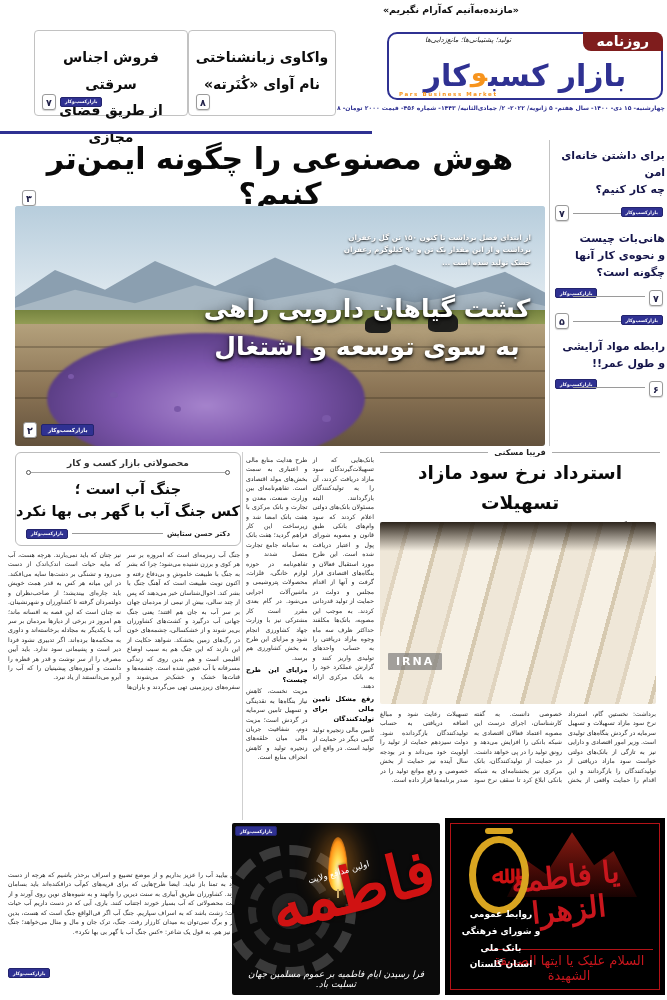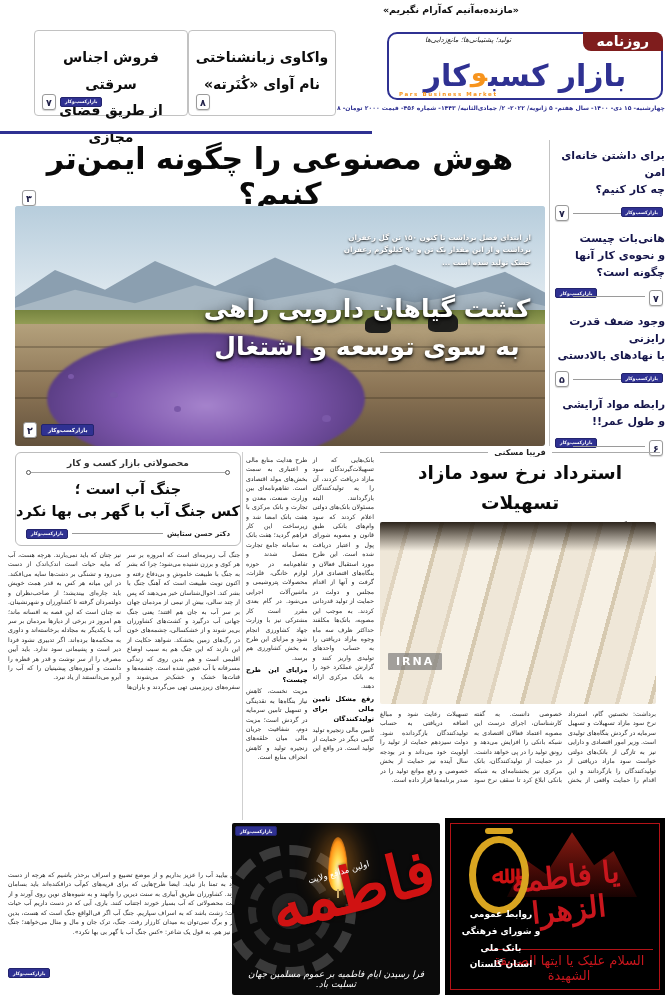--- a/index.html
+++ b/index.html
@@ -194,23 +194,20 @@
       <span class="mini-logo atR">بازارکسب‌وکار</span>
     </div>
     <div class="sb-title pl">هانی‌بات چیست
 و نحوه‌ی کار آنها
 چگونه است؟</div>
     <div class="sep">
       <span class="mini-logo atL">بازارکسب‌وکار</span>
       <span class="line"></span>
       <span class="badge atR">۷</span>
     </div>
-    <div class="sb-title pl">وجود ضعف قدرت
-رایزنی
-با نهادهای بالادستی</div>
     <div class="sep">
       <span class="badge atL">۵</span>
       <span class="line"></span>
       <span class="mini-logo atR">بازارکسب‌وکار</span>
     </div>
     <div class="sb-title pl">رابطه مواد آرایشی
 و طول عمر!!</div>
     <div class="sep">
       <span class="mini-logo atL">بازارکسب‌وکار</span>
       <span class="line"></span>

